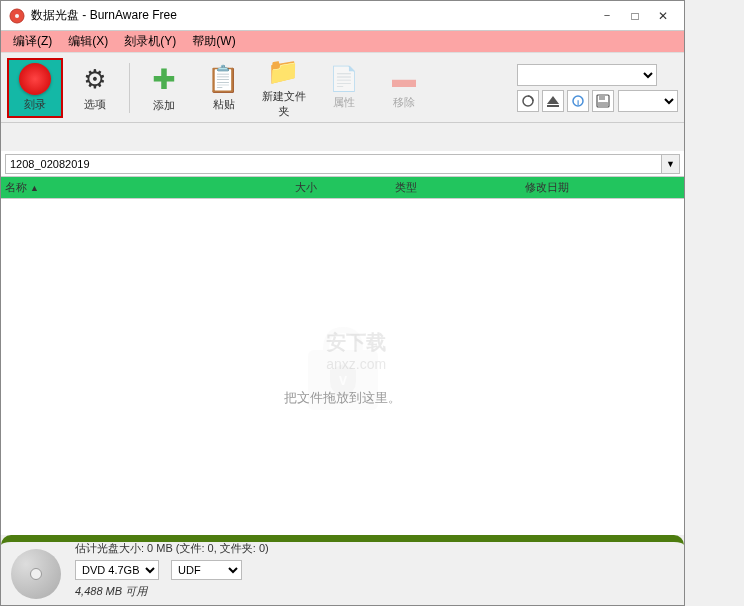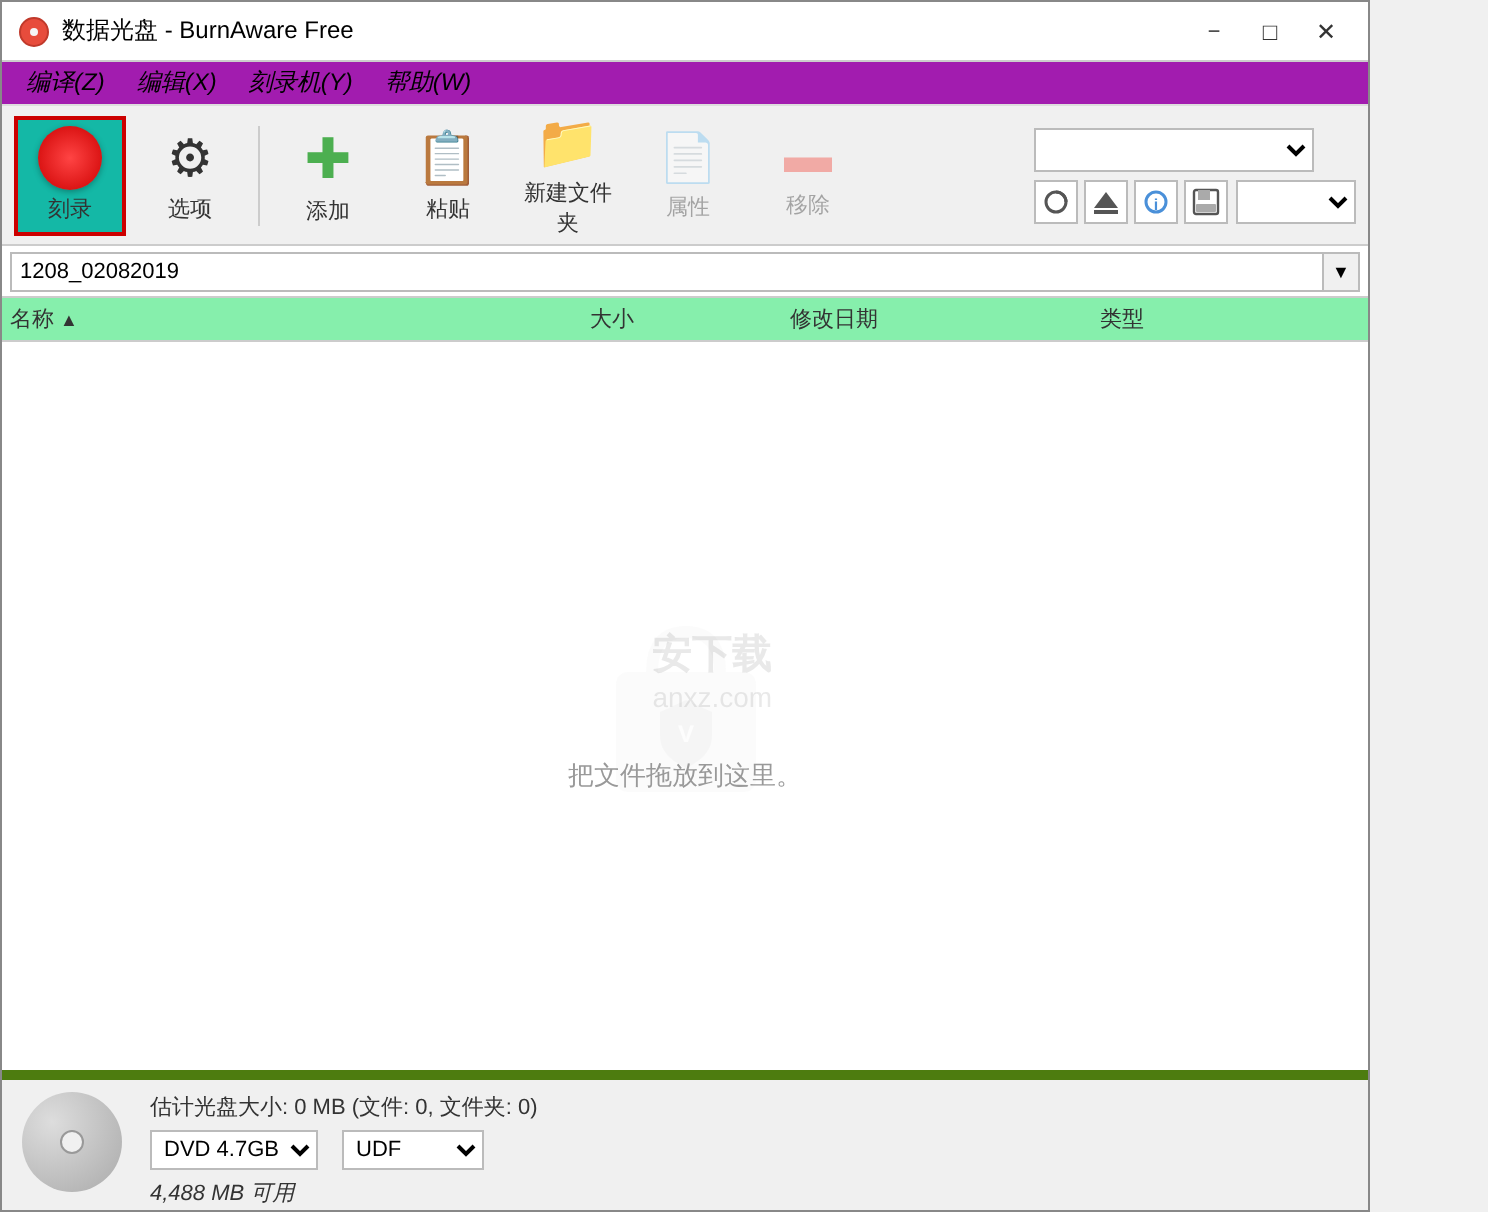--- a/index.html
+++ b/index.html
@@ -54,27 +54,26 @@
       background: transparent;
       cursor: pointer;
       font-size: 12px;
       display: flex;
       align-items: center;
       justify-content: center;
       color: #333;
     }
     
     .menu-bar {
-      background: #a21caf;
+      background: #fca5a5;
       height: 22px;
       display: flex;
       align-items: center;
       padding: 0 4px;
       border-bottom: 1px solid #ddd;
-      font-style: italic;
     }
     .menu-item {
       padding: 2px 8px;
       font-size: 12px;
       color: #000;
       cursor: pointer;
     }
     
     .toolbar {
       background: #f0f0f0;
@@ -144,20 +143,21 @@
       font-size: 13px;
     }
     
     .path-bar {
       height: 26px;
       display: flex;
       align-items: center;
       border-bottom: 1px solid #ccc;
       background: white;
       padding: 0 4px;
+      margin-top: 28px;
     }
     .path-input {
       flex: 1;
       height: 20px;
       border: 1px solid #bbb;
       padding: 0 4px;
       font-size: 11px;
       background: white;
     }
     .path-dropdown {
@@ -171,21 +171,21 @@
       align-items: center;
       justify-content: center;
       font-size: 9px;
     }
     
     .col-headers {
       display: flex;
       align-items: center;
       height: 22px;
       border-bottom: 1px solid #ccc;
-      background: #86efac;
+      background: #22c55e;
       padding: 0 4px;
     }
     .col-header {
       font-size: 11px;
       color: #333;
       display: flex;
       align-items: center;
       gap: 3px;
     }
     .col-name { width: 290px; }
@@ -221,25 +221,26 @@
       transform: translateX(-50%);
       font-size: 13px;
       color: #999;
       white-space: nowrap;
       text-align: center;
     }
     
     .status-bar {
       height: 70px;
       background: #f0f0f0;
-      border-top: 5px solid #4d7c0f;
-      display: flex;
-      align-items: flex-start;
+      border-top: 7px solid #4d7c0f;
+      display: flex;
+      align-items: flex-end;
       padding: 6px 10px;
       gap: 14px;
+      border-radius: 10px;
     }
     .disc-icon {
       width: 50px;
       height: 50px;
       border-radius: 50%;
       background: radial-gradient(circle at 30% 30%, #ddd, #aaa);
       display: flex;
       align-items: center;
       justify-content: center;
       flex-shrink: 0;
@@ -409,25 +410,25 @@
   </div>
 
   <div class="col-headers">
     <div class="col-header col-name">
       <span>名称</span>
       <span class="sort-arrow">▲</span>
     </div>
     <div class="col-header col-size">
       <span>大小</span>
     </div>
+    <div class="col-header col-type">
+      <span>类型</span>
+    </div>
     <div class="col-header col-date">
       <span>修改日期</span>
-    </div>
-    <div class="col-header col-type">
-      <span>类型</span>
     </div>
   </div>
 
   <div class="content-area">
 
     <div class="watermark">
       <svg width="110" height="110" viewBox="0 0 110 110">
 
         <rect x="20" y="38" width="70" height="60" rx="6" fill="#ccc" opacity="0.5"></rect>
 

